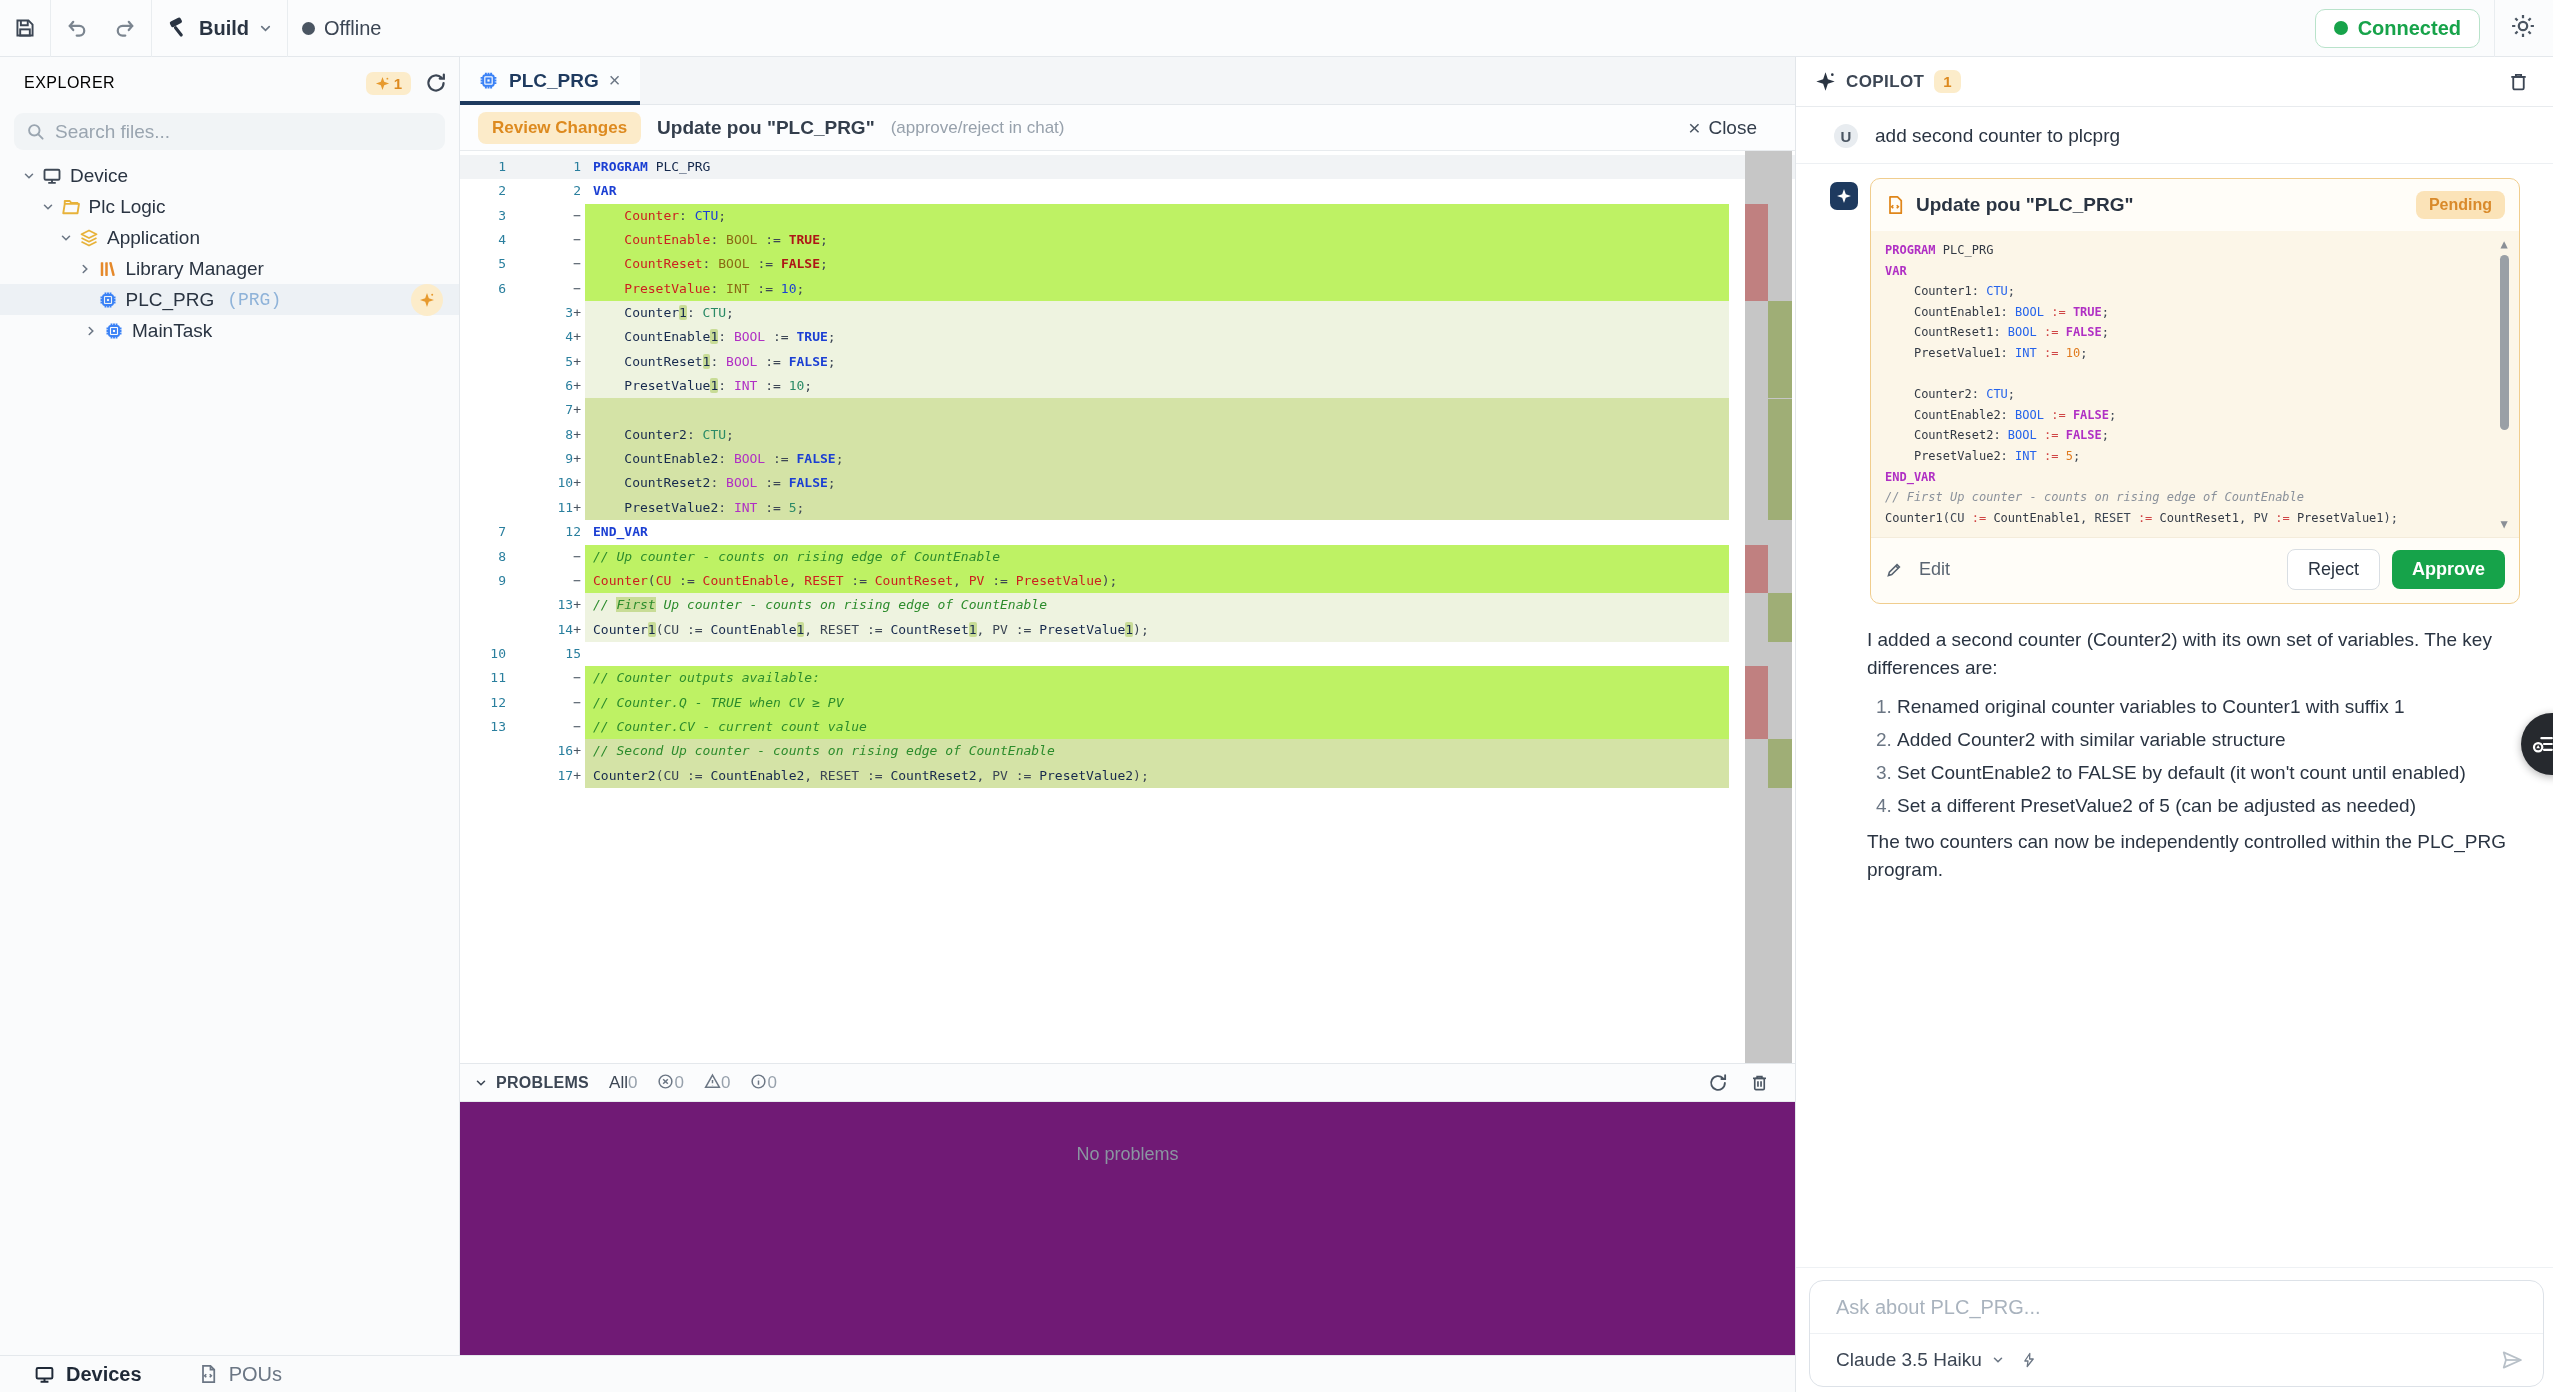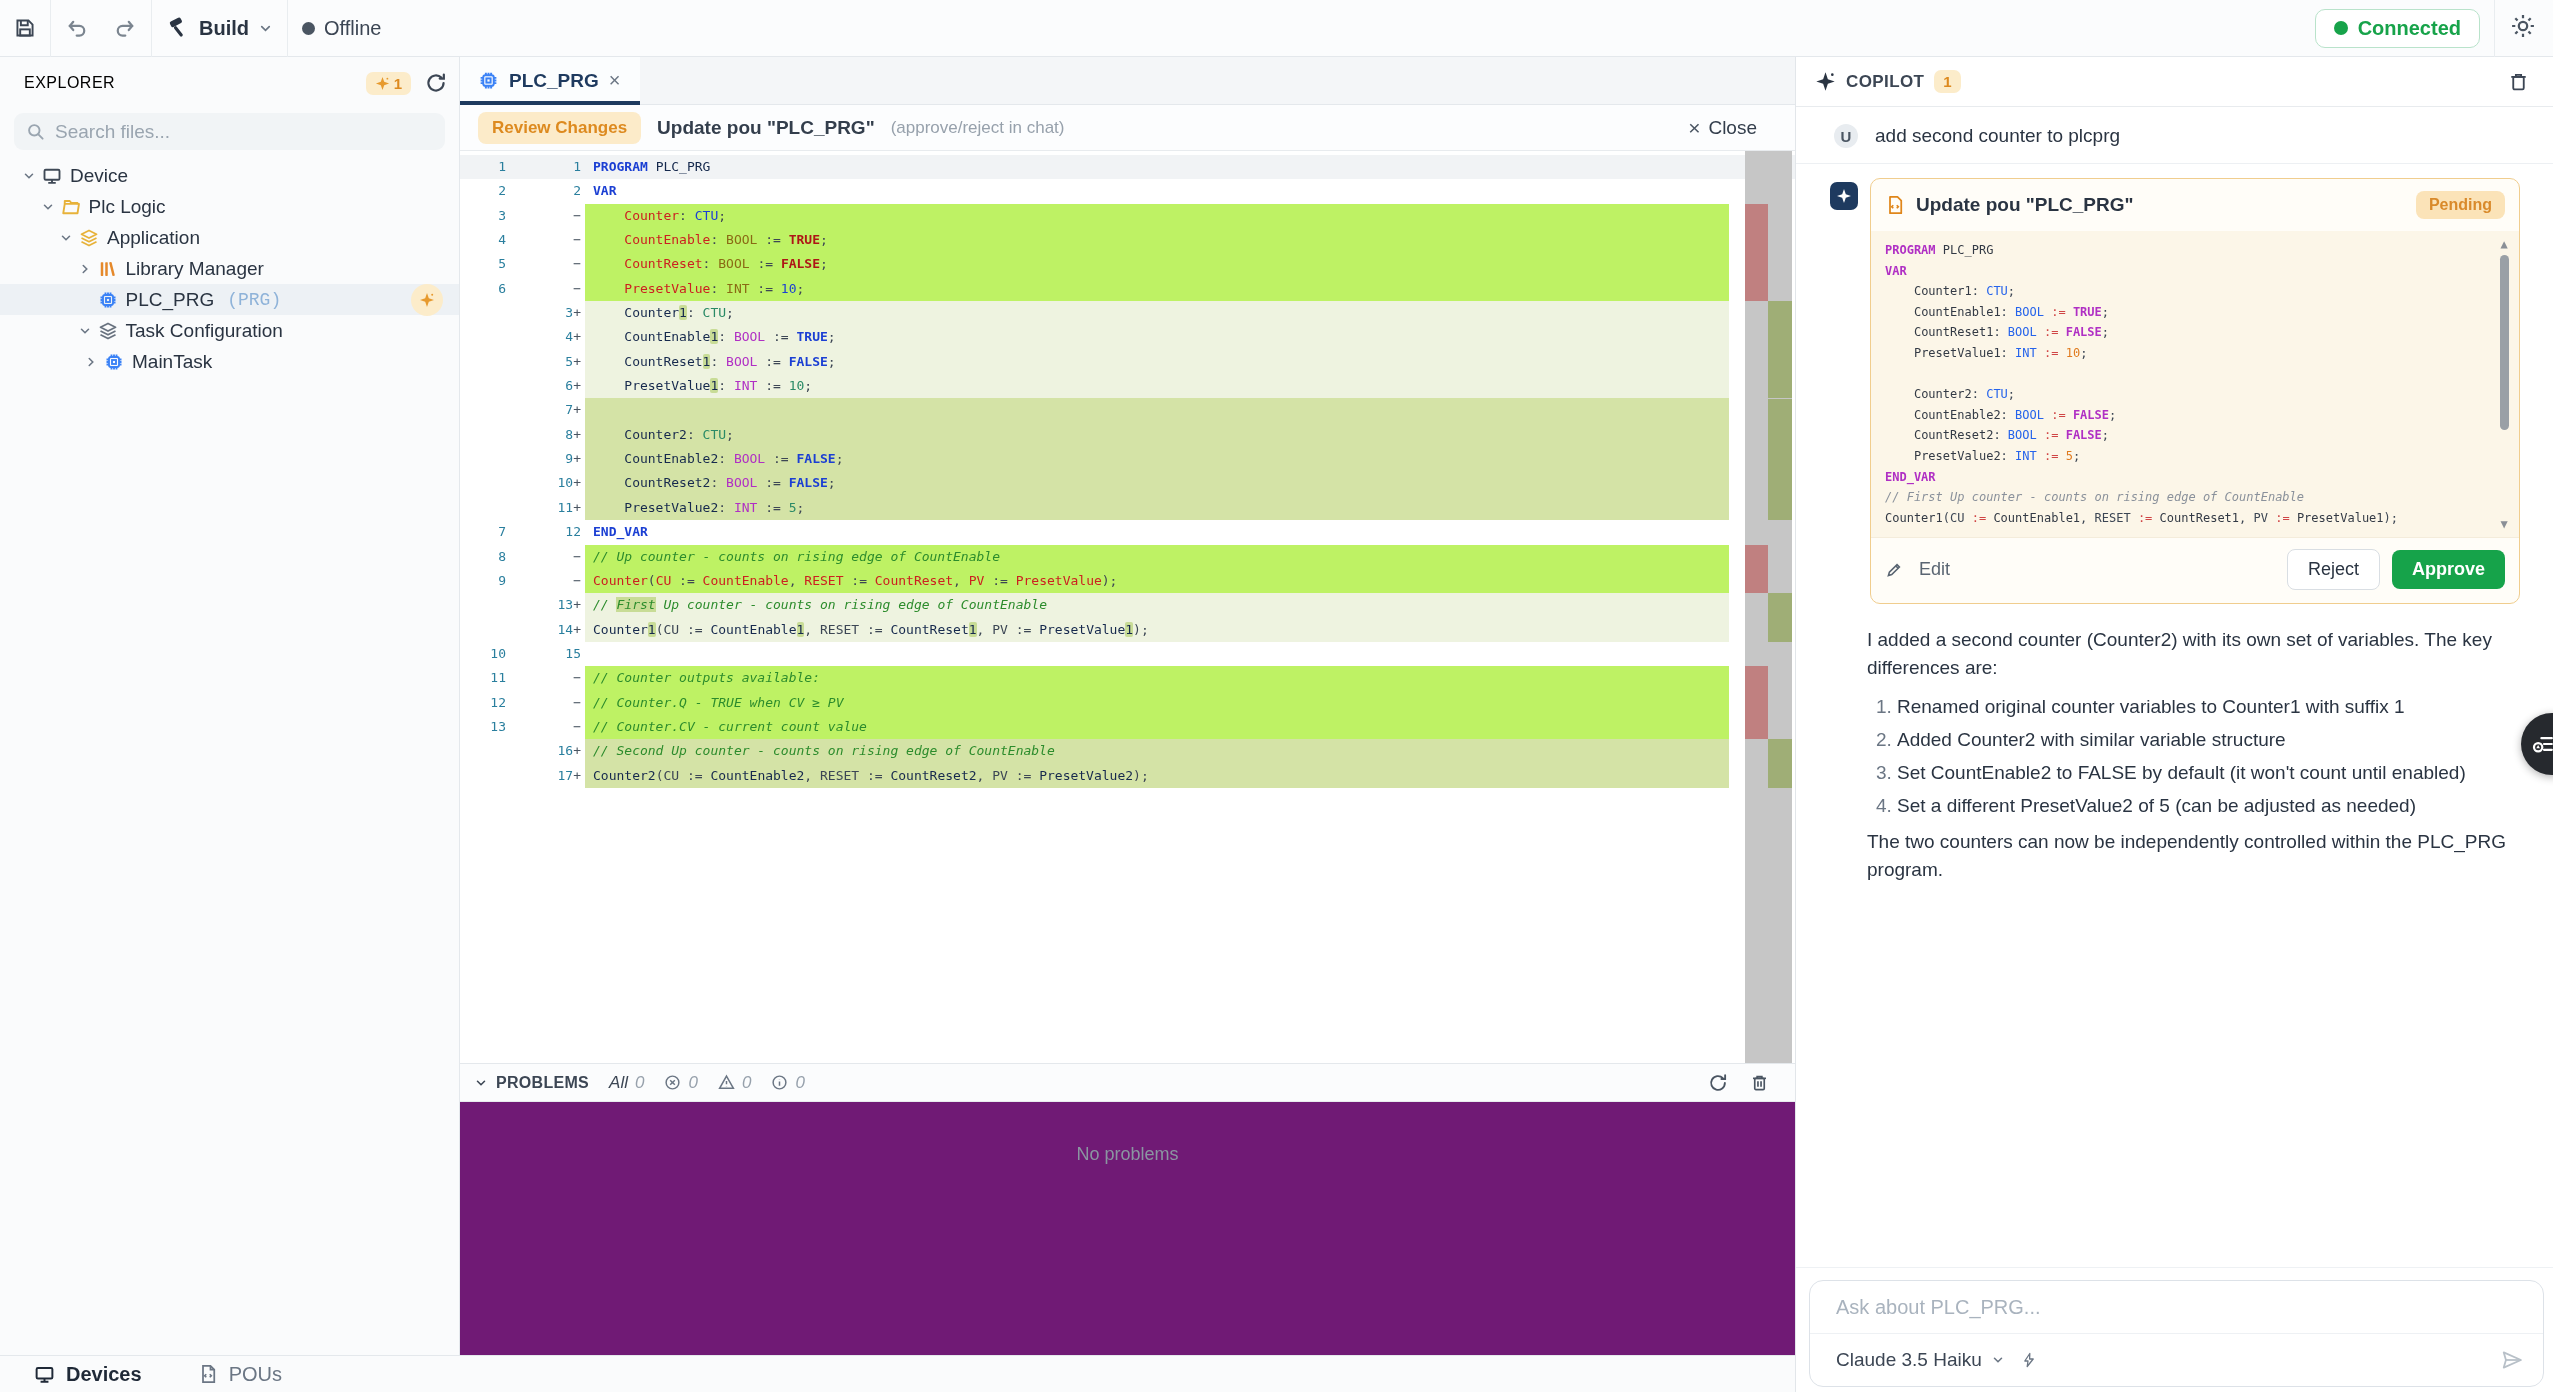--- a/index.html
+++ b/index.html
@@ -86,21 +86,21 @@
 
   .scroll-strip { position:absolute; top:0; right:3px; width:47px; bottom:0; background:#c6c6c6; }
   .mark { position:absolute; }
   .mark.del { left:0; width:23px; background:#c08080; }
   .mark.add { left:23px; width:24px; background:#9fae76; }
 
   .problems-head { height:39px; border-top:1px solid #e4e8ec; border-bottom:1px solid #e8ebee;
     background:#fbfcfd; display:flex; align-items:center; padding:0 26px 0 14px; gap:20px; }
   .ph-title { display:flex; align-items:center; gap:8px; font-size:16px; font-weight:700;
     letter-spacing:.3px; color:#3c4654; cursor:pointer; }
-  .ph-item { display:flex; align-items:center; gap:7px; font-size:17px; color:#3c4654; cursor:pointer;font-style:italic; }
+  .ph-item { display:flex; font-size:17px; color:#3c4654; cursor:pointer; }
   .ph-item .cnt { color:#97a1ac; }
   .ph-icons { margin-left:auto; display:flex; gap:22px; color:#4a5562; }
   .problems-body { height:253px; background:#701a75; text-align:center; padding-top:42px; }
   .no-problems { font-size:18px; color:#8a95a1; }
 
   
   .statusbar { position:absolute; left:0; bottom:0; width:1795px; height:37px; background:#fafbfc;
     border-top:1px solid #e4e8ec; display:flex; align-items:center; padding-left:34px; gap:56px; }
   .sb-tab { display:flex; align-items:center; gap:11px; font-size:20px; cursor:pointer; }
   .sb-tab.active { color:#1f2937; font-weight:600; }
@@ -327,35 +327,20 @@
           </span>
           <span class="tr-label">PLC_PRG</span>
           <span class="tr-extra">(PRG)</span>
           <span class="tr-badge">
             <svg width="16" height="16" viewBox="0 0 16 16" fill="#e79a2e">
               <path d="M8 1 9.8 6.2 15 8 9.8 9.8 8 15 6.2 9.8 1 8 6.2 6.2Z"></path>
               <circle cx="13.2" cy="2.8" r="1"></circle>
             </svg>
           </span>
         </div>
-        <div class="tree-row" style="padding-left: 73.5px;">
-          <span class="tr-chev icon">
-            <svg width="14" height="14" viewBox="0 0 16 16" fill="none" stroke="currentColor" stroke-width="1.8" stroke-linecap="round">
-              <path d="M4 6l4 4 4-4"></path>
-            </svg>
-          </span>
-          <span class="tr-icon icon">
-            <svg width="20" height="20" viewBox="0 0 16 16" fill="none" stroke="#68727f" stroke-width="1.4" stroke-linejoin="round">
-              <path d="M8 2 14 5 8 8 2 5Z"></path>
-              <path d="M2 8l6 3 6-3"></path>
-              <path d="M2 11l6 3 6-3"></path>
-            </svg>
-          </span>
-          <span class="tr-label">Task Configuration</span>
-        </div>
         <div class="tree-row" style="padding-left: 80px;">
           <span class="tr-chev icon">
             <svg width="14" height="14" viewBox="0 0 16 16" fill="none" stroke="currentColor" stroke-width="1.8" stroke-linecap="round">
               <path d="M6 4l4 4-4 4"></path>
             </svg>
           </span>
           <span class="tr-icon icon">
             <svg width="20" height="20" viewBox="0 0 16 16" fill="none" stroke="#3b82f6" stroke-width="1.5">
               <rect x="4" y="4" width="8" height="8" rx="1.6"></rect>
               <rect x="6.4" y="6.4" width="3.2" height="3.2"></rect>

